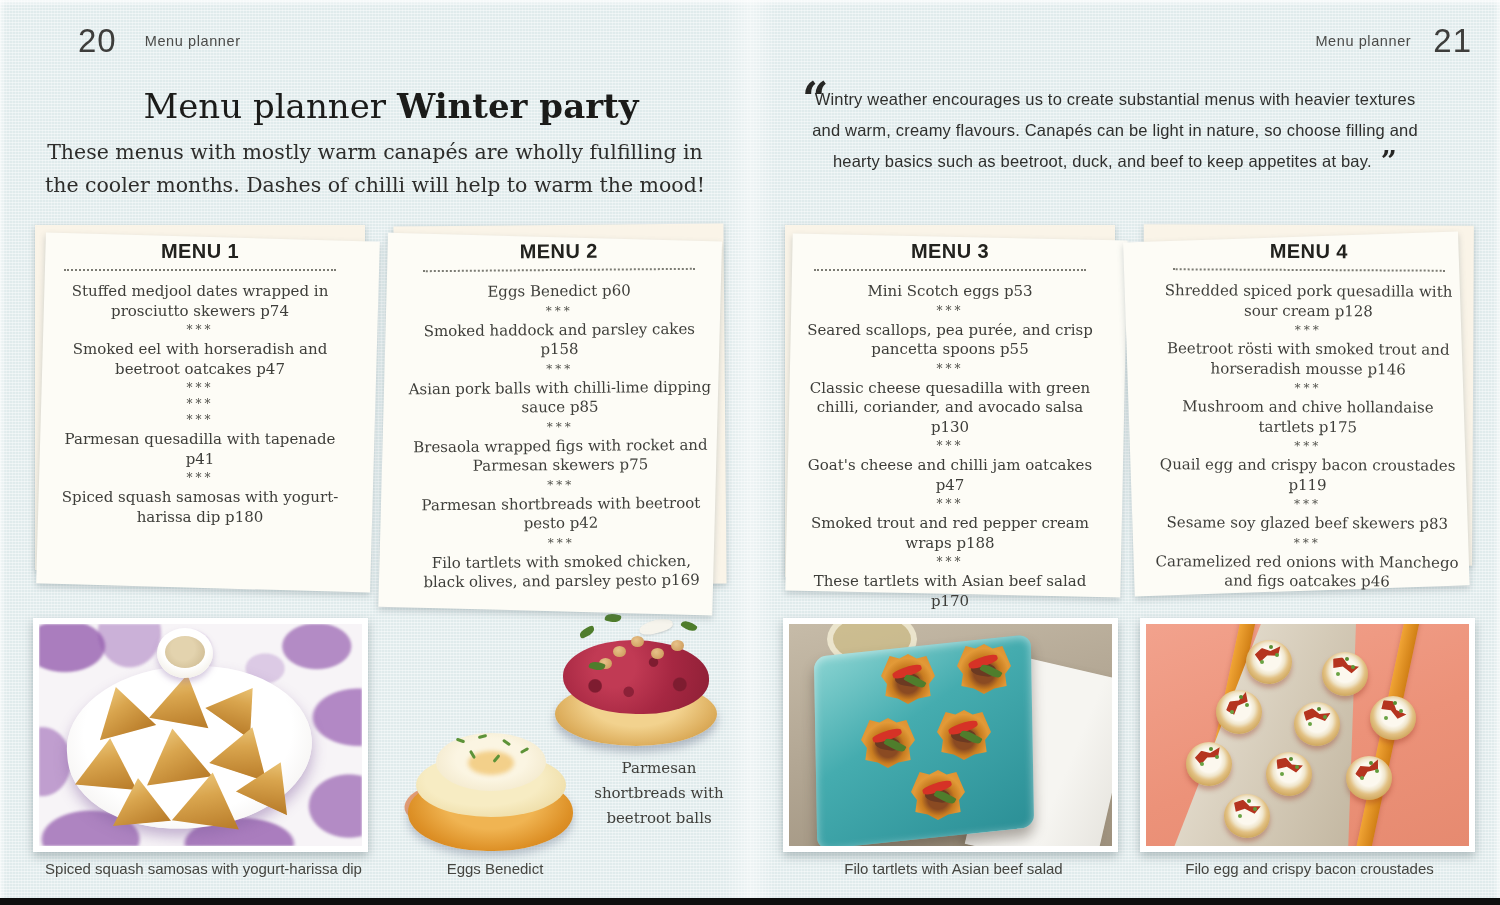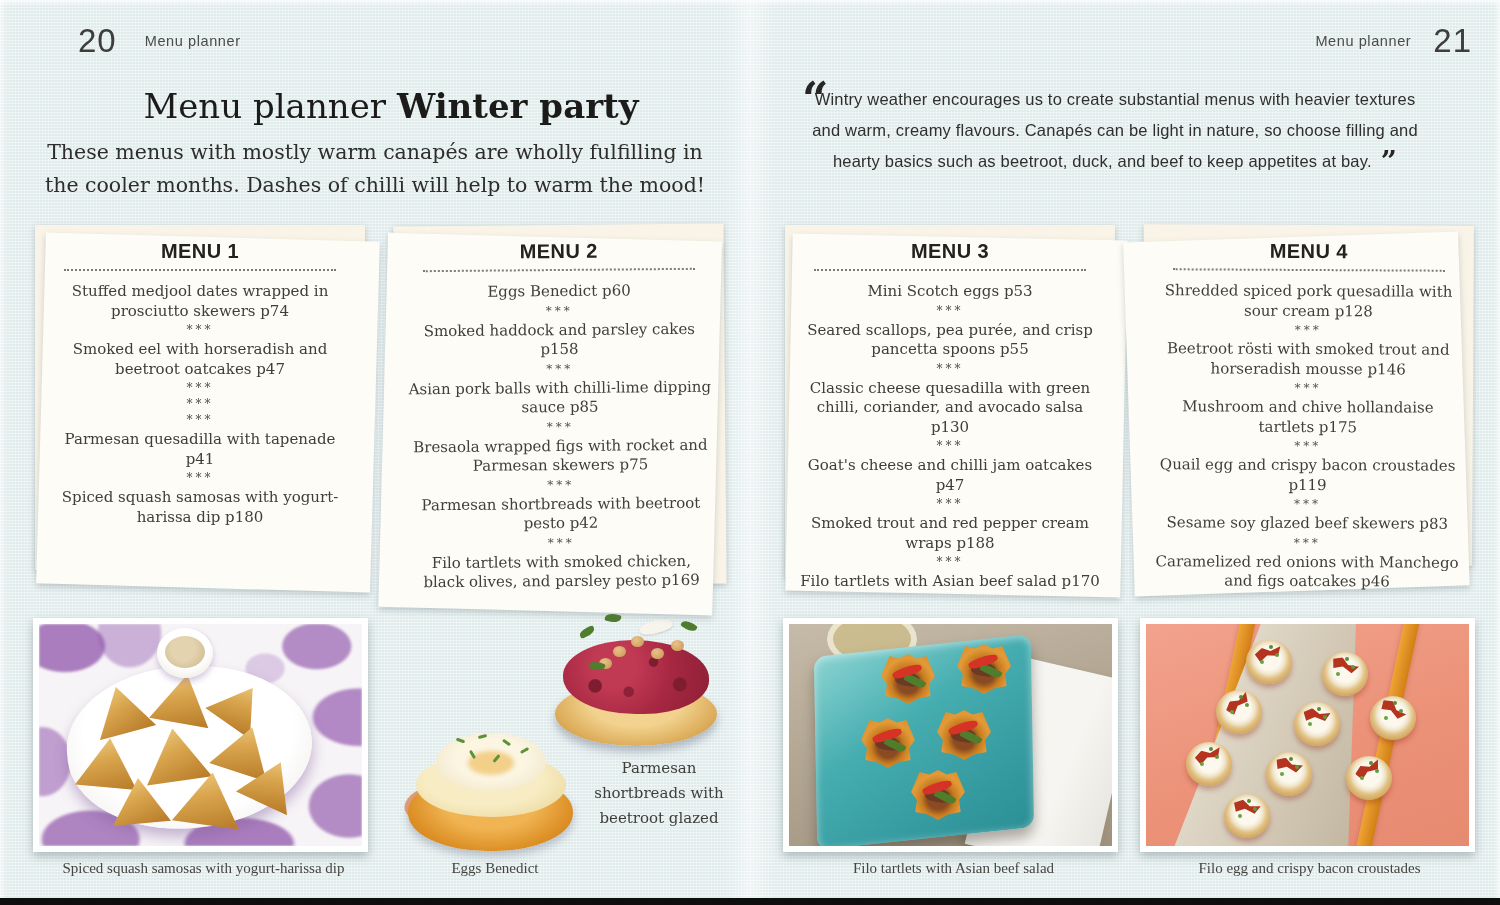--- a/index.html
+++ b/index.html
@@ -163,21 +163,21 @@
     background:radial-gradient(circle at 50% 42%, #fcf8ee 0 34%, #f0e6cc 46%, #e2c184 58%, #caa053 78%, #b8893c 100%);
     box-shadow:0 4px 5px rgba(150,50,30,.35);}
   .croustade::after{content:"";position:absolute;width:4px;height:4px;border-radius:50%;
     background:#5f9a3a;top:30%;left:62%;box-shadow:-15px 7px 0 #6aa344,-6px -8px 0 #578c31;}
   .bacon{position:absolute;left:20%;top:16%;width:58%;height:34%;background:#b5341f;
     clip-path:polygon(0 35%,30% 0,60% 30%,100% 10%,85% 70%,45% 55%,15% 90%);
     transform:rotate(-10deg);}
 
   
   .caption{position:absolute;top:860px;margin:0;text-align:center;
-    font-family:Liberation Serif, serif;font-size:15px;color:#454540;}
+    font-family:Liberation Sans, sans-serif;font-size:15px;color:#454540;}
   .cap1{left:33px;width:341px;}
   .cap2{left:400px;width:190px;}
   .cap3{left:783px;width:341px;}
   .cap4{left:1140px;width:339px;}
 </style>
 </head>
 <body>
 
 <div class="spread">
   <div class="edge-top"></div>
@@ -247,21 +247,21 @@
       <p class="mi">Mini Scotch eggs p53</p>
       <p class="sep">***</p>
       <p class="mi">Seared scallops, pea purée, and crisp pancetta spoons p55</p>
       <p class="sep">***</p>
       <p class="mi">Classic cheese quesadilla with green chilli, coriander, and avocado salsa p130</p>
       <p class="sep">***</p>
       <p class="mi">Goat's cheese and chilli jam oatcakes p47</p>
       <p class="sep">***</p>
       <p class="mi">Smoked trout and red pepper cream wraps p188</p>
       <p class="sep">***</p>
-      <p class="mi">Filo tartlets with Asian beef salad p170</p>
+      <p class="mi">These tartlets with Asian beef salad p170</p>
     </div>
   </section>
 
   <section class="card card4">
     <h2 class="card-title">MENU 4</h2>
     <div class="dotted"></div>
     <div class="items">
       <p class="mi">Shredded spiced pork quesadilla with sour cream p128</p>
       <p class="sep">***</p>
       <p class="mi">Beetroot rösti with smoked trout and horseradish mousse p146</p>
@@ -314,21 +314,21 @@
     <div class="bn-muffin"></div>
     <div class="bn-cheese"></div>
     <div class="bn-egg"></div>
     <i class="chive" style="left:48px;top:6px;transform:rotate(20deg);"></i>
     <i class="chive" style="left:70px;top:2px;transform:rotate(-15deg);"></i>
     <i class="chive" style="left:94px;top:8px;transform:rotate(35deg);"></i>
     <i class="chive" style="left:112px;top:16px;transform:rotate(-30deg);"></i>
     <i class="chive" style="left:60px;top:20px;transform:rotate(60deg);"></i>
     <i class="chive" style="left:84px;top:24px;transform:rotate(-50deg);"></i>
   </div>
-  <p class="inline-label">Parmesan shortbreads with beetroot glazed</p>
+  <p class="inline-label">Parmesan shortbreads with beetroot balls</p>
 
   <figure class="photo photo3">
     <div class="ph-inner p3bg">
       <div class="glass"></div>
       <div class="napkin"></div>
       <div class="teal-plate"></div>
       <div class="cup" style="left:92px;top:30px;">
           <i class="meat"></i>
           <i class="chilli"></i>
           <i class="leaf"></i>

